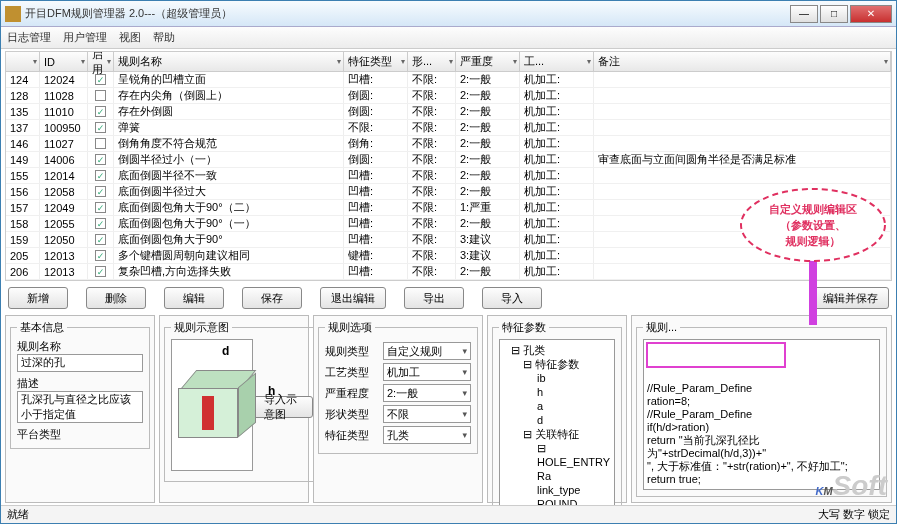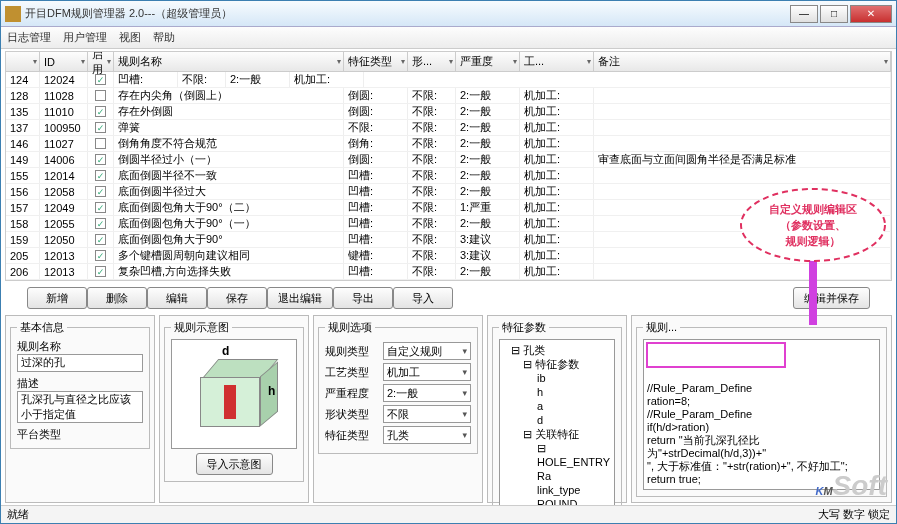--- a/index.html
+++ b/index.html
@@ -15,21 +15,21 @@
 .menubar span { cursor: default; }
 .grid { flex: 0 0 230px; overflow: hidden; border: 1px solid #ccc; margin: 2px 4px; background:#fff; position:relative;}
 .ghead { display:flex; background:linear-gradient(#fdfdfd,#e8e8e8); border-bottom:1px solid #ccc; height:20px; font-size:11px;}
 .ghead div { border-right:1px solid #ccc; padding:2px 4px; display:flex; align-items:center; position:relative;}
 .ghead div::after{content:"▾"; font-size:8px; color:#666; position:absolute; right:2px;}
 .gbody { overflow-y:auto; height:210px;}
 .row { display:flex; height:16px; border-bottom:1px solid #f0f0f0;text-align:right;}
 .row div { border-right:1px solid #eee; padding:0 4px; overflow:hidden; white-space:nowrap; font-size:11px; display:flex;align-items:center;}
 .c-idx{width:34px;} .c-id{width:48px;} .c-en{width:26px;justify-content:center;} .c-name{width:230px;} .c-ftype{width:64px;} .c-shape{width:48px;} .c-sev{width:64px;} .c-proc{width:74px;} .c-note{flex:1;}
 .chk{width:11px;height:11px;border:1px solid #888;background:#fff;display:inline-flex;align-items:center;justify-content:center;font-size:9px;color:#3a7;}
-.toolbar { display:flex; padding:4px 26px; align-items:center;}
+.toolbar { display:flex; gap:18px; padding:4px 7px; align-items:center;}
 .btn { min-width:60px; height:22px; border:1px solid #888; background:linear-gradient(#fdfdfd,#e4e4e4); display:inline-flex;align-items:center;justify-content:center; padding:0 10px; border-radius:3px;}
 .bottom { flex:1; display:flex; gap:4px; padding:2px 4px; overflow:hidden;}
 .panel { border:1px solid #bbb; background:#fafafa; padding:4px; display:flex; flex-direction:column;}
 fieldset{border:1px solid #bbb; padding:4px 6px 6px; margin-bottom:16px;}
 legend{font-size:11px; padding:0 3px;}
 .field-row{display:flex;align-items:center;margin:3px 0;gap:6px;justify-content:flex-end;}
 .field-row label{width:52px;font-size:11px;}
 .input,.select{border:1px solid #999;background:#fff;height:18px;padding:0 3px;font-size:11px;flex:1;}
 .select{display:flex;align-items:center;justify-content:space-between;}
 .select::after{content:"▾";font-size:9px;color:#555;}
@@ -86,20 +86,21 @@
       <div class="c-proc">工...</div>
       <div class="c-note">备注</div>
     </div>
     <div class="gbody" id="gbody">
         <div class="row">
           <div class="c-idx">124</div>
           <div class="c-id">12024</div>
           <div class="c-en">
             <span class="chk">✓</span>
           </div>
+          <div class="c-name">呈锐角的凹槽立面</div>
           <div class="c-ftype">凹槽:</div>
           <div class="c-shape">不限:</div>
           <div class="c-sev">2:一般</div>
           <div class="c-proc">机加工:</div>
           <div class="c-note"></div>
         </div>
         <div class="row">
           <div class="c-idx">128</div>
           <div class="c-id">11028</div>
           <div class="c-en">
@@ -287,21 +288,21 @@
           <legend>基本信息</legend>
         <div style="font-size:11px">规则名称</div>
         <div class="input">过深的孔</div>
         <div style="font-size:11px;margin-top:4px">描述</div>
         <div class="input" style="height:32px">孔深孔与直径之比应该小于指定值</div>
         <div style="font-size:11px;margin-top:4px">平台类型</div>
       </fieldset>
     </div>
 
     <div class="panel" style="width:150px">
-      <fieldset style="flex:1;display:flex;flex-direction:column">
+      <fieldset style="flex:1;display:flex;flex-direction:row">
           <legend>规则示意图</legend>
         <div class="diagram">
           <div class="cube">
             <div class="top"></div>
               <div class="side"></div>
               <div class="front"></div>
               <div class="hole"></div>
           </div>
           <div class="dlabel" style="top:4px;left:50px">d</div>
           <div class="dlabel" style="top:44px;left:96px">h</div>

